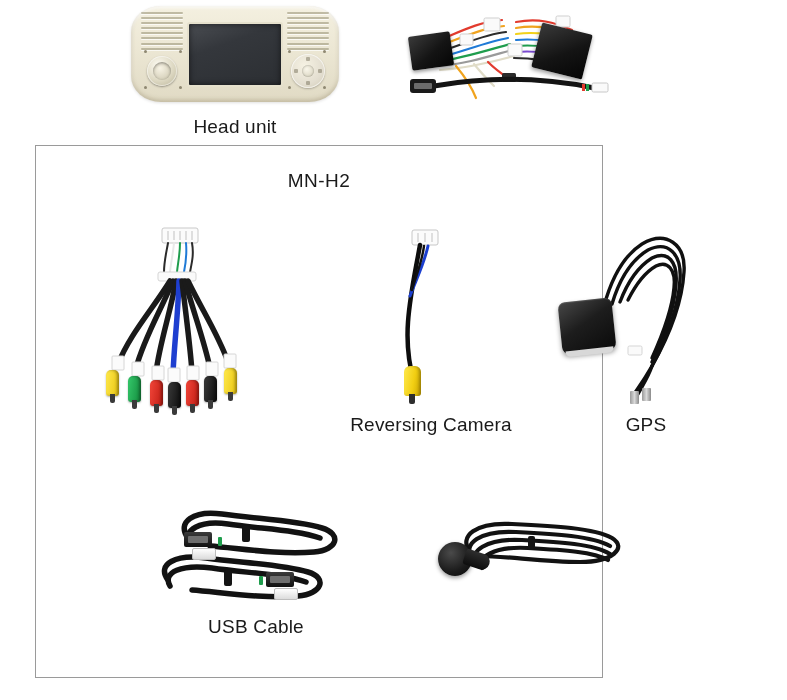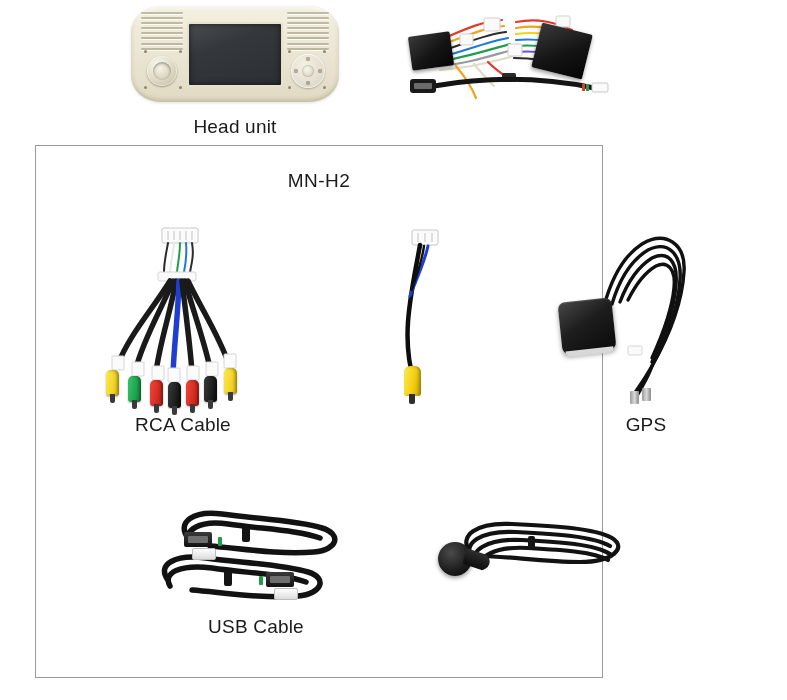--- a/index.html
+++ b/index.html
@@ -337,38 +337,38 @@
         </svg>
 
         <div class="rca-plug" style="left:18px; top:146px; background:linear-gradient(100deg,#ffe94d,#e8c40f);"></div>
         <div class="rca-plug" style="left:40px; top:152px; background:linear-gradient(100deg,#35c96b,#128a3c);"></div>
         <div class="rca-plug" style="left:62px; top:156px; background:linear-gradient(100deg,#f2463a,#bf1b12);"></div>
         <div class="rca-plug" style="left:80px; top:158px; background:linear-gradient(100deg,#3a3a3a,#0c0c0c);"></div>
         <div class="rca-plug" style="left:98px; top:156px; background:linear-gradient(100deg,#f2463a,#bf1b12);"></div>
         <div class="rca-plug" style="left:116px; top:152px; background:linear-gradient(100deg,#3a3a3a,#0c0c0c);"></div>
         <div class="rca-plug" style="left:136px; top:144px; background:linear-gradient(100deg,#ffe94d,#e8c40f);"></div>
       </div>
-      <div class="caption" style="top:190px;">RCA Cable</div>
     </div>
 
     <div class="item" style="left:300px; top:80px; width:190px; height:220px;">
       <div class="item-art" style="width:190px; height:188px; position:relative;">
         <svg class="art" width="190" height="188" viewBox="0 0 190 188">
           <rect x="76" y="4" width="26" height="15" rx="2" fill="#fbfbfb" stroke="#c7c7c7"></rect>
           <g stroke="#d2d2d2" stroke-width="1.4">
             <line x1="82" y1="7" x2="82" y2="16"></line>
             <line x1="89" y1="7" x2="89" y2="16"></line>
             <line x1="96" y1="7" x2="96" y2="16"></line>
           </g>
           <path d="M84 19 C80 42, 74 68, 72 96 C70 124, 74 142, 78 156" fill="none" stroke="#0d0d0d" stroke-width="4.5" stroke-linecap="round"></path>
           <path d="M92 20 C88 38, 80 54, 74 70" fill="none" stroke="#1b3fd0" stroke-width="3" stroke-linecap="round"></path>
           <path d="M88 20 C86 36, 80 50, 76 64" fill="none" stroke="#111111" stroke-width="2.4" stroke-linecap="round"></path>
         </svg>
         <div class="rc-yellow" style="left:68px; top:140px;"></div>
       </div>
+      <div class="caption" style="top:188px;">Reversing  Camera</div>
     </div>
 
     <div class="item" style="left:520px; top:82px; width:180px; height:218px;">
       <div class="item-art gps" style="width:180px; height:186px;">
         <svg class="art" width="180" height="186" viewBox="0 0 180 186">
           <g fill="none" stroke="#101010" stroke-width="3.4" stroke-linecap="round">
             <path d="M48 78 C54 56, 64 30, 86 16 C110 2, 130 16, 128 44 C126 76, 112 110, 96 138 C88 152, 82 160, 78 166"></path>
             <path d="M56 76 C62 56, 72 34, 92 22 C112 12, 126 26, 124 52 C122 80, 110 112, 96 138"></path>
             <path d="M64 74 C70 58, 80 40, 96 30 C112 22, 122 34, 120 56 C118 82, 108 110, 96 134"></path>
             <path d="M72 72 C78 60, 86 46, 100 38 C112 32, 120 42, 118 60 C116 82, 106 108, 96 130"></path>

